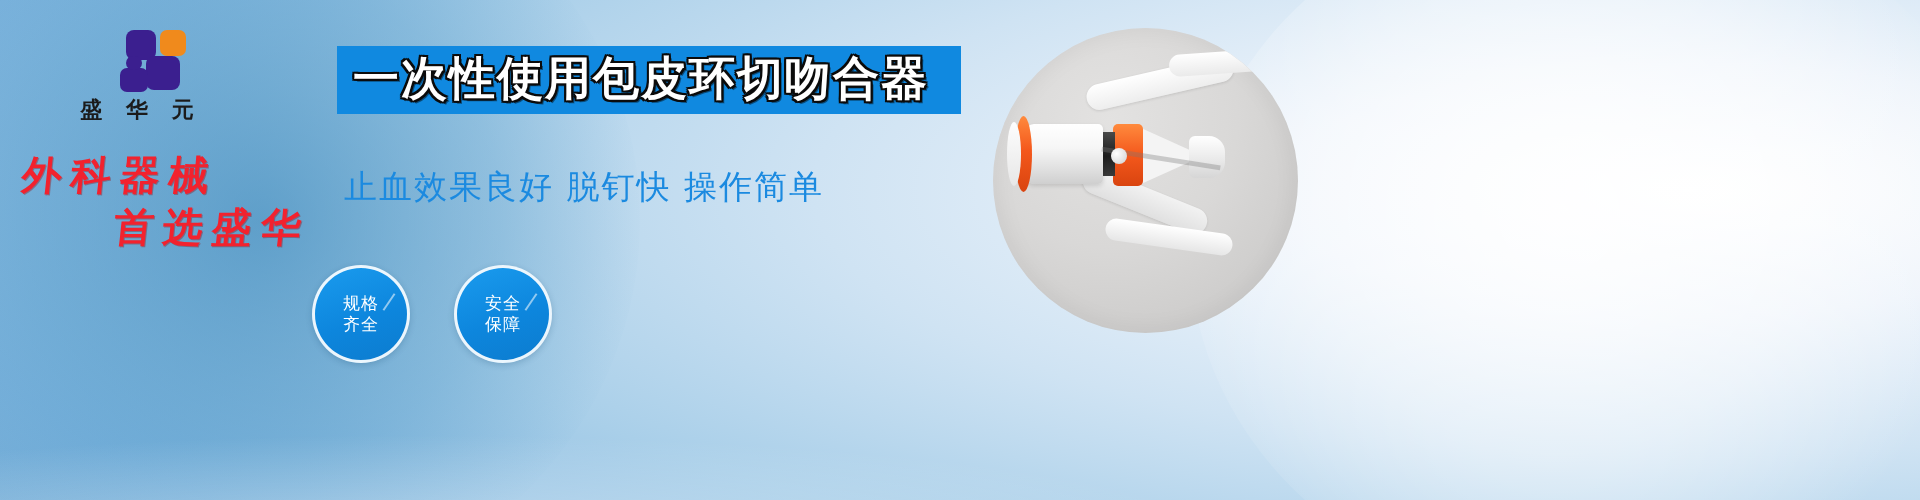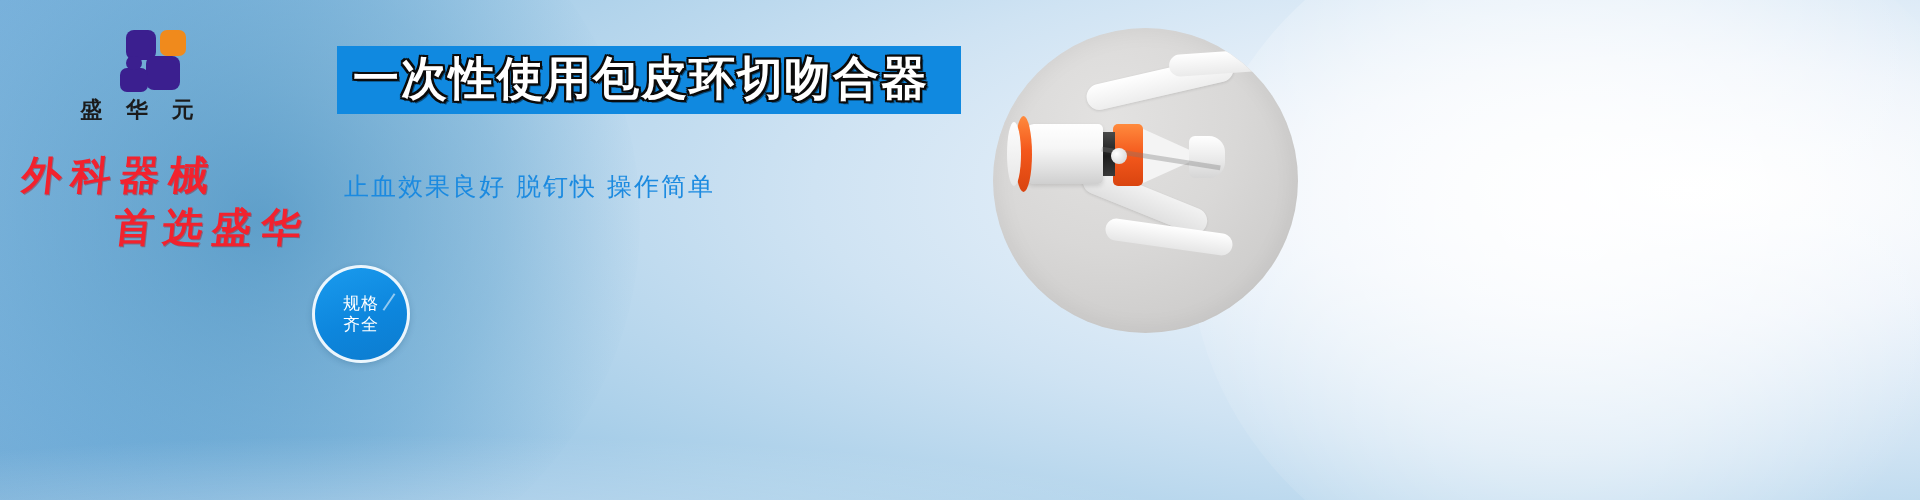--- a/index.html
+++ b/index.html
@@ -68,21 +68,21 @@
     color:#f2222e;font-weight:900;font-size:40px;line-height:46px;letter-spacing:9px;
     font-family:"DejaVu Serif","Liberation Serif",serif;
     transform:skewX(-6deg);
     text-shadow:1px 1px 0 rgba(150,0,0,.35);
   }
   .calli-line2{margin-left:92px;margin-top:6px;}
 
   
   .subtitle{
     position:absolute;left:344px;top:166px;
-    font-size:25px;line-height:42px;color:#1b8ae0;font-weight:500;letter-spacing:2px;
+    font-size:33px;line-height:42px;color:#1b8ae0;font-weight:500;letter-spacing:2px;
     font-family:"DejaVu Sans","Liberation Sans",sans-serif;
     white-space:nowrap;
   }
 
   
   .badges{position:absolute;left:312px;top:265px;display:flex;gap:44px;}
   .badge{
     position:relative;width:92px;height:92px;border-radius:50%;
     background:linear-gradient(160deg,#1a9bee 0%, #0d86dd 55%, #0c7ccf 100%);
     border:3px solid rgba(255,255,255,.92);
@@ -196,20 +196,25 @@
     <div class="calli-line calli-line2">首选盛华</div>
   </div>
 
   <div class="subtitle">止血效果良好 脱钉快 操作简单</div>
 
   <div class="badges">
     <div class="badge">
       <span class="slash"></span>
       <span class="badge-l1">规格</span>
       <span class="badge-l2">齐全</span>
+    </div>
+    <div class="badge">
+      <span class="slash"></span>
+      <span class="badge-l1">安全</span>
+      <span class="badge-l2">保障</span>
     </div>
   </div>
 
   <div class="product-circle">
     <span class="prod p-arm-top"></span>
     <span class="prod p-arm-top2"></span>
     <span class="prod p-arm-bot"></span>
     <span class="prod p-handle"></span>
     <span class="prod p-cone"></span>
     <span class="prod p-tip"></span>

